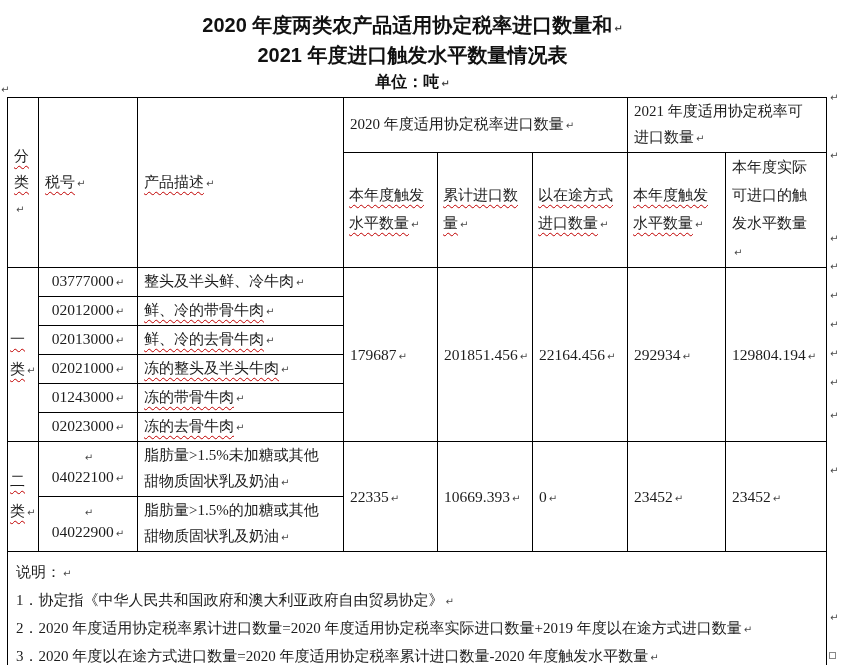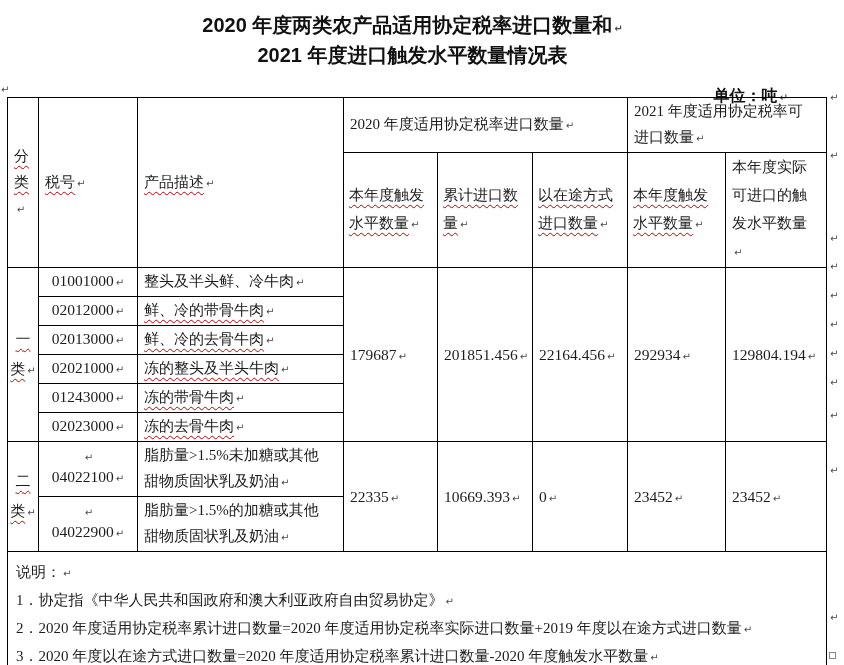--- a/index.html
+++ b/index.html
@@ -8,43 +8,43 @@
     position:relative; width:844px; height:665px; background:#ffffff;
     font-family:"Liberation Serif","DejaVu Serif",serif; color:#1c1c1c;
     overflow:hidden;
   }
   .title-block { position:absolute; top:12px; left:0; width:788px; text-align:center;padding-left:37px; }
   .title-line {
     font-family:"Liberation Sans","DejaVu Sans",sans-serif;
     font-weight:bold; font-size:20px; line-height:26px; color:#111;
   }
   .unit-line {
-    margin-top:18px; font-family:"Liberation Sans","DejaVu Sans",sans-serif;
-    font-weight:bold; font-size:16px; line-height:20px; color:#111;text-align:right;
+    margin-top:4px; font-family:"Liberation Sans","DejaVu Sans",sans-serif;
+    font-weight:bold; font-size:16px; line-height:20px; color:#111;
   }
   table.main {
     position:absolute; left:7px; top:97px; width:819px;
     border-collapse:collapse; table-layout:fixed;
     border:1px solid #000; border-bottom:2px solid #000;
   }
   td, th {
     border:1px solid #000; font-weight:normal; font-size:15px;
     vertical-align:middle; overflow:hidden; text-align:left; color:#1c1c1c;
   }
   tr.rh-group  { height:55px; }
   tr.rh-sub    { height:80px; }
   tr.rh-c1     { height:29px; }
   tr.rh-c2     { height:54px; }
   tr.rh-notes  { height:137px; }
   th { line-height:28px; }
   tr.rh-group th { line-height:26px; padding:0 12px 0 6px; }
   th.center { padding:0 2px; }
   th.subh { padding:16px 5px; }
   th.subh-last { padding:0 18px 0 6px; }
-  td.cat, th.cat { text-align:center; padding:0 2px; line-height:30px; }
+  td.cat, th.cat { text-align:left; padding:0 2px; line-height:30px; }
   td.tax { text-align:center; font-size:15.5px; line-height:24px; }
   td.desc { padding:0 17px 0 6px; line-height:26px; }
   td.num { padding-left:6px; font-size:15.5px; }
   td.notes-cell { vertical-align:top; padding:7px 8px 0 8px; line-height:27px; font-size:15px; }
   .wavy {
     text-decoration-line:underline; text-decoration-style:wavy;
     text-decoration-color:#c00000; text-decoration-thickness:1px;
     text-underline-offset:4px;
   }
   .pilc {
@@ -96,21 +96,21 @@
     <tr class="rh-sub">
       <th class="subh"><span class="wavy">本年度触发水平数量</span><span class="pilc">↵</span></th>
       <th class="subh"><span class="wavy">累计进口数量</span><span class="pilc">↵</span></th>
       <th class="subh"><span class="wavy">以在途方式进口数量</span><span class="pilc">↵</span></th>
       <th class="subh"><span class="wavy">本年度触发水平数量</span><span class="pilc">↵</span></th>
       <th class="subh-last"><span>本年度实际可进口的触发水平数量</span><span class="pilc">↵</span></th>
     </tr>
 
     <tr class="rh-c1">
       <td rowspan="6" class="cat"><span class="wavy">一类</span><span class="pilc">↵</span></td>
-      <td class="tax"><span>01001000</span><span class="pilc">↵</span></td>
+      <td class="tax"><span>03777000</span><span class="pilc">↵</span></td>
       <td class="desc"><span>整头及半头鲜、冷牛肉</span><span class="pilc">↵</span></td>
       <td rowspan="6" class="num"><span>179687</span><span class="pilc">↵</span></td>
       <td rowspan="6" class="num"><span>201851.456</span><span class="pilc">↵</span></td>
       <td rowspan="6" class="num"><span>22164.456</span><span class="pilc">↵</span></td>
       <td rowspan="6" class="num"><span>292934</span><span class="pilc">↵</span></td>
       <td rowspan="6" class="num"><span>129804.194</span><span class="pilc">↵</span></td>
     </tr>
     <tr class="rh-c1">
       <td class="tax"><span>02012000</span><span class="pilc">↵</span></td>
       <td class="desc"><span class="wavy">鲜、冷的带骨牛肉</span><span class="pilc">↵</span></td>

